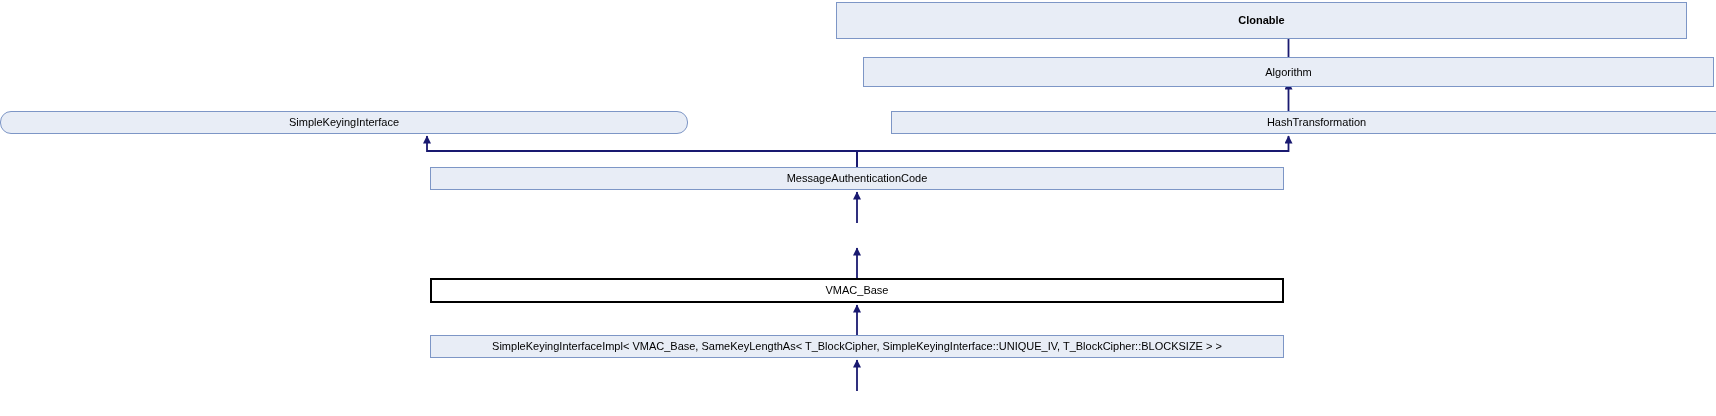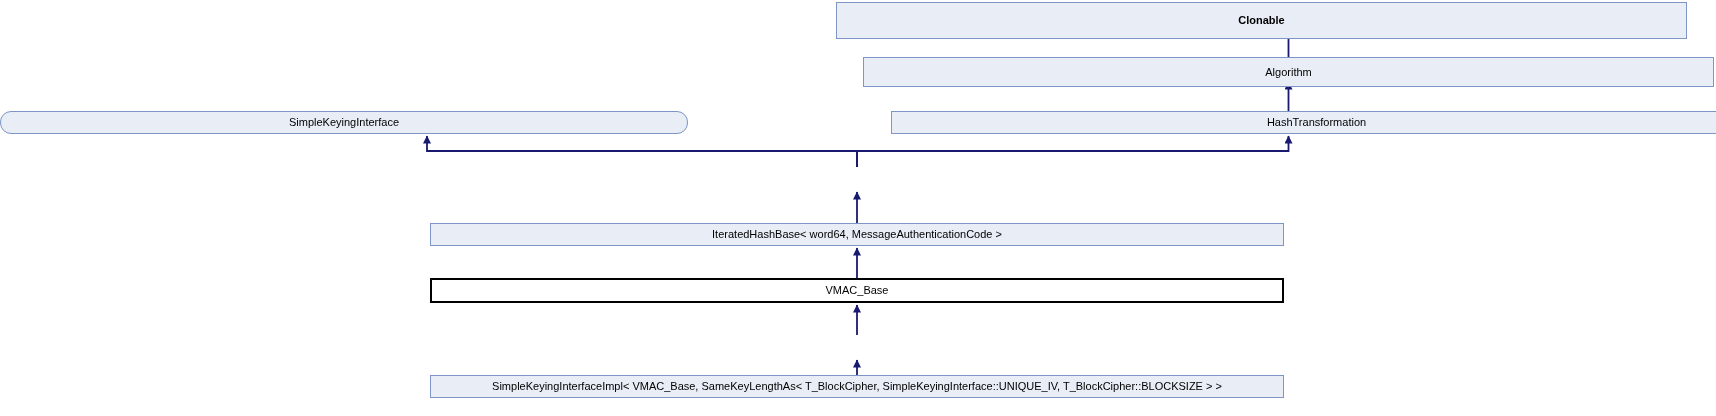--- a/index.html
+++ b/index.html
@@ -55,21 +55,21 @@
     cursor:default;
   }
   
   .n-clonable   {left:836px; top:2px;   width:851px; height:37px;font-weight:bold;}
   .n-algorithm  {left:863px; top:57px;  width:851px; height:30px;}
   .n-ski        {left:0px;   top:111px; width:688px; height:23px;border-radius:11px;}
   .n-hash       {left:891px; top:111px; width:851px; height:23px;}
   .n-mac        {left:430px; top:167px; width:854px; height:23px;}
   .n-iterated   {left:430px; top:223px; width:854px; height:23px;}
   .n-vmacbase   {left:430px; top:278px; width:854px; height:25px;}
-  .n-skiimpl    {left:430px; top:335px; width:854px; height:23px;margin-top:40px;}
+  .n-skiimpl    {left:430px; top:335px; width:854px; height:23px;}
   .n-vmac       {left:430px; top:391px; width:854px; height:23px;}
 </style>
 </head>
 <body>
 
 <div class="canvas">
 
   <svg class="edges" width="1716" height="416" viewBox="0 0 1716 416" xmlns="http://www.w3.org/2000/svg">
     <defs>
       <marker id="arrowhead" markerWidth="9" markerHeight="8" refX="7.5" refY="4" orient="auto" markerUnits="userSpaceOnUse">
@@ -87,21 +87,21 @@
   </svg>
 
   <div class="node n-clonable">Clonable</div>
 
   <div class="node n-algorithm">Algorithm</div>
 
   <div class="node n-ski">SimpleKeyingInterface</div>
 
   <div class="node n-hash">HashTransformation</div>
 
+  <div class="node n-mac">MessageAuthenticationCode</div>
 
-  <div class="node n-iterated">IteratedHashBase&lt; word64, MessageAuthenticationCode &gt;</div>
 
   <div class="node highlight n-vmacbase">VMAC_Base</div>
 
   <div class="node n-skiimpl">SimpleKeyingInterfaceImpl&lt; VMAC_Base, SameKeyLengthAs&lt; T_BlockCipher, SimpleKeyingInterface::UNIQUE_IV, T_BlockCipher::BLOCKSIZE &gt; &gt;</div>
 
 
 </div>
 
 </body></html>

